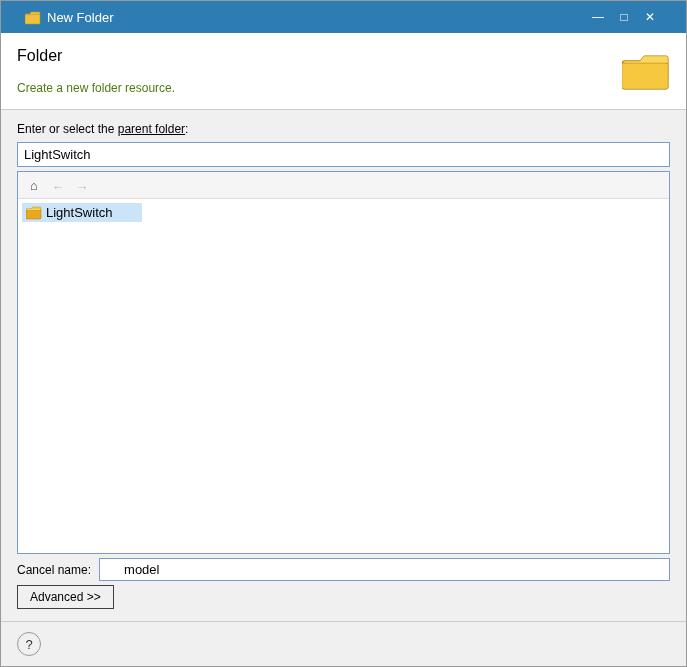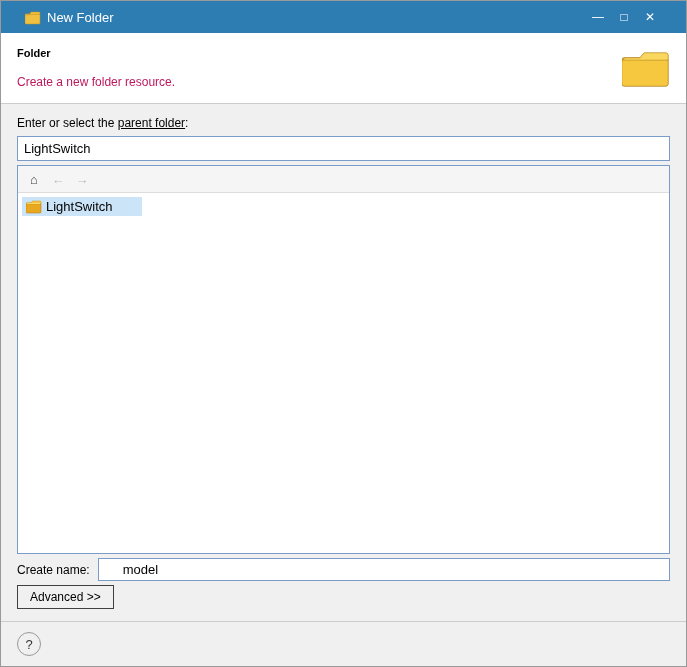--- a/index.html
+++ b/index.html
@@ -67,28 +67,28 @@
 
     .header-section {
       background: white;
       padding: 14px 16px 14px 16px;
       border-bottom: 1px solid #ccc;
       display: flex;
       align-items: center;
       justify-content: space-between;
     }
     .header-text h2 {
-      font-size: 11px;
-      font-weight: bold;
+      font-size: 16px;
+      font-weight: normal;
       color: #000;
       margin-bottom: 16px;
     }
     .header-text p {
       font-size: 12px;
-      color: #be185d;
+      color: #4d7c0f;
     }
     .folder-icon-large {
       width: 48px;
       height: 40px;
     }
 
     .body-section {
       flex: 1;
       padding: 12px 16px;
       display: flex;
@@ -291,21 +291,21 @@
               <path d="M0 4 Q0 3 1 3 L5 3 L6.5 1 L14 1 Q15 1 15 2 L15 4 Z" fill="#f5c840" stroke="#c09020" stroke-width="0.5"></path>
 
               <path d="M1 4 L14 4 L14 3 L6.5 3 L5 3 L1 3 Z" fill="#fad860"></path>
             </svg>
             <span>LightSwitch</span>
           </div>
         </div>
       </div>
 
       <div class="folder-name-row">
-        <span class="folder-name-label">Create name:</span>
+        <span class="folder-name-label">Cancel name:</span>
         <input class="folder-name-input" type="text" value="model" style="">
       </div>
 
       <div>
         <button class="advanced-btn">Advanced &gt;&gt;</button>
       </div>
 
     </div>
   </div>
 

